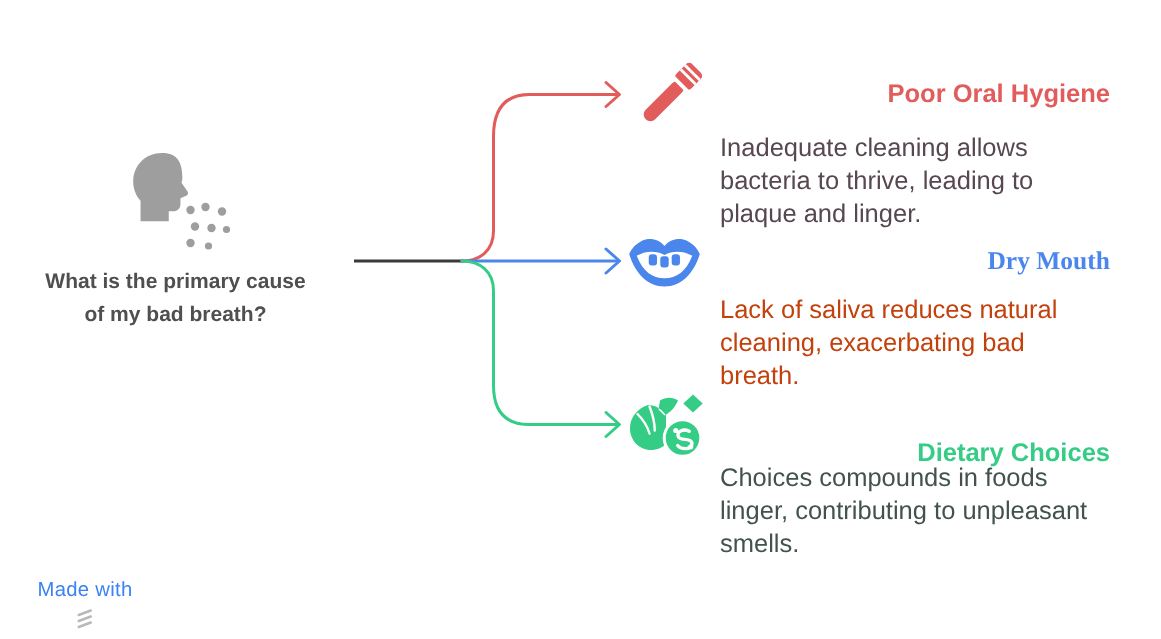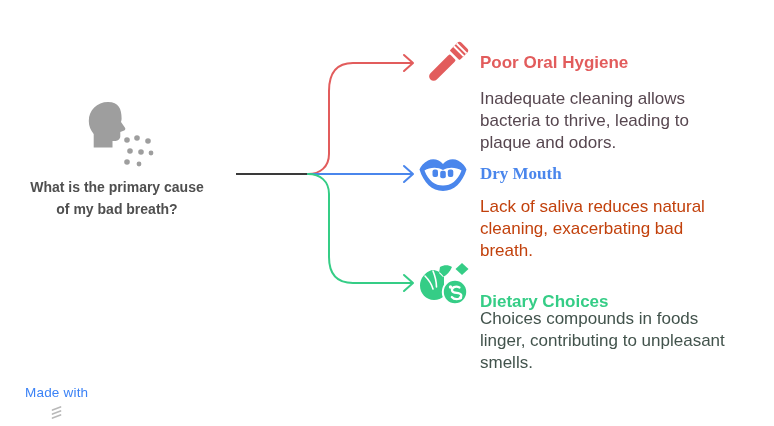--- a/index.html
+++ b/index.html
@@ -8,21 +8,21 @@
     background:#ffffff;
     font-family:"Liberation Sans",sans-serif;
   }
   .abs{position:absolute;}
   .question{
     left:22px;top:176px;width:190px;
     font-size:14px;font-weight:bold;line-height:22px;
     text-align:center;
   }
   .branch-title{
-    width:260px;font-size:17px;font-weight:bold;line-height:20px;
+    width:260px;font-size:17px;font-weight:bold;line-height:20px;text-align:right;
   }
   .branch-desc{
     width:255px;font-size:17px;line-height:22px;
   }
   .title-1{left:480px;top:53px;}
   .desc-1{left:480px;top:88px;}
   .title-2{left:480px;top:164px;}
   .desc-2{left:480px;top:196px;}
   .title-3{left:480px;top:274px;margin-top:18px;}
   .desc-3{left:480px;top:308px;}
@@ -70,21 +70,21 @@
 <svg class="abs" style="left:420px;top:40px;" width="52" height="50" viewBox="0 0 52 50">
   <g transform="translate(26,24) rotate(45)">
     <rect x="-7" y="-26" width="14" height="15" rx="3" fill="#e25c5c"></rect>
     <rect x="-4.5" y="-12" width="9" height="34" rx="4.5" fill="#e25c5c"></rect>
     <rect x="-9" y="-12.2" width="18" height="2.6" fill="#ffffff"></rect>
     <rect x="-7" y="-23" width="14" height="1.9" fill="#ffffff"></rect>
     <rect x="-7" y="-19" width="14" height="1.9" fill="#ffffff"></rect>
   </g>
 </svg>
 <div class="abs branch-title title-1" style="color: rgb(226, 92, 92);">Poor Oral Hygiene</div>
-<div class="abs branch-desc desc-1" style="color: rgb(87, 71, 80);">Inadequate cleaning allows bacteria to thrive, leading to plaque and odors.</div>
+<div class="abs branch-desc desc-1" style="color: rgb(87, 71, 80);">Inadequate cleaning allows bacteria to thrive, leading to plaque and linger.</div>
 
 <svg class="abs" style="left:418px;top:157px;" width="50" height="36" viewBox="0 0 50 36">
   <path d="M25 7 C21.5 2.5 15 1 10 3.5 C5.5 5.8 2.5 9.5 1.5 12.5 C5.5 25.5 14 34 25 34 C36 34 44.5 25.5 48.5 12.5 C47.5 9.5 44.5 5.8 40 3.5 C35 1 28.5 2.5 25 7 Z" fill="#4a86ec"></path>
   <path d="M25 13 C19 9.5 11.5 10.5 6.5 13.5 C10.5 24 17 28.5 25 28.5 C33 28.5 39.5 24 43.5 13.5 C38.5 10.5 31 9.5 25 13 Z" fill="#ffffff"></path>
   <g fill="#4a86ec">
     <rect x="14.5" y="12.5" width="5.5" height="7.5" rx="2"></rect>
     <rect x="22.2" y="13.8" width="5.6" height="7.5" rx="2"></rect>
     <rect x="29.8" y="12.5" width="5.5" height="7.5" rx="2"></rect>
   </g>
 </svg>

